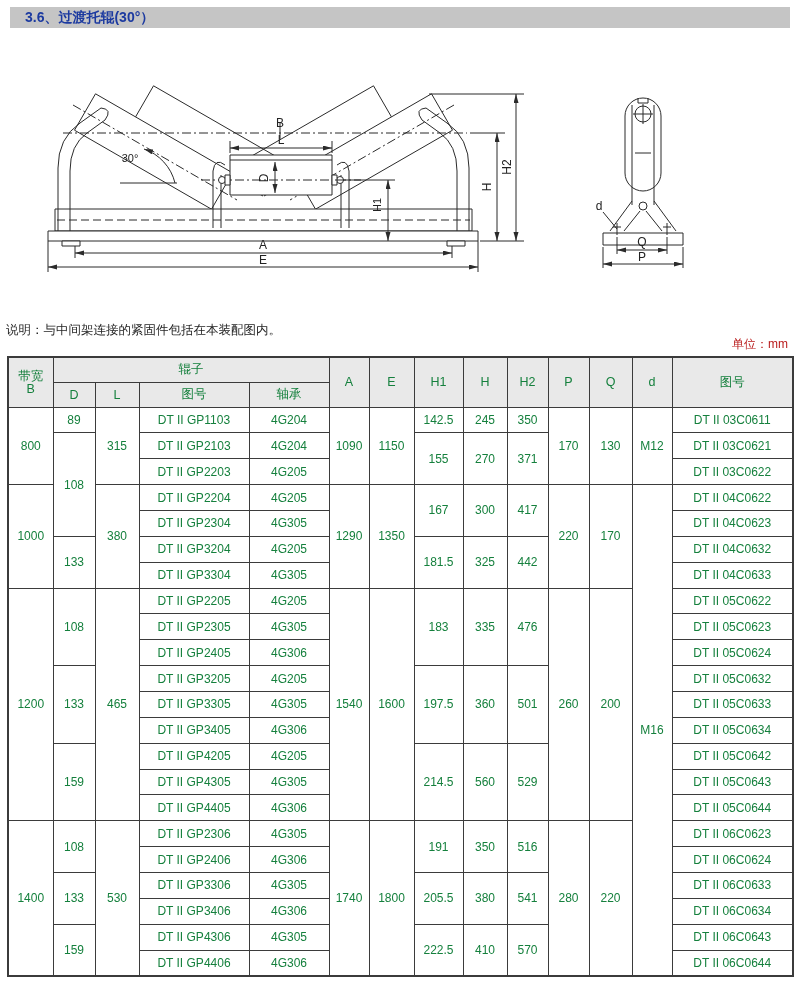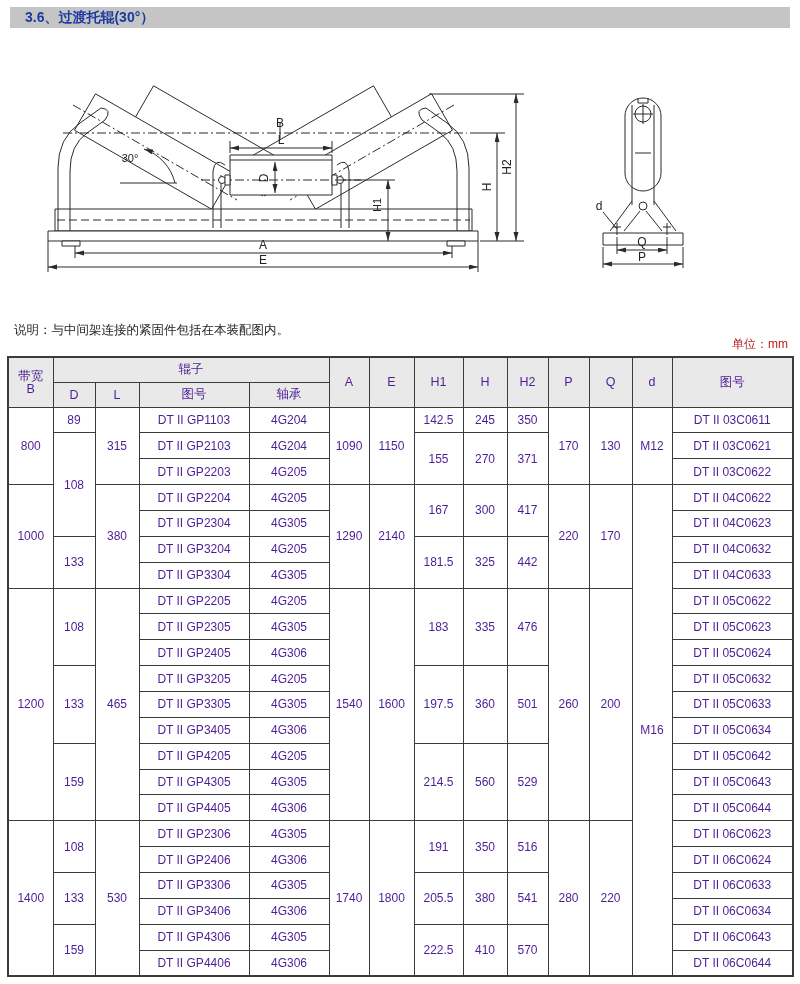--- a/index.html
+++ b/index.html
@@ -2,24 +2,24 @@
 <html><head>
 <meta charset="utf-8">
 <style>
   html,body{margin:0;padding:0;background:#fff;}
   .page{position:relative;width:800px;height:984px;background:#ffffff;overflow:hidden;
         font-family:"Liberation Sans","DejaVu Sans",sans-serif;color:#2d2d2d;}
   .title-bar{position:absolute;left:10px;top:7px;width:780px;height:21px;background:#c5c5c5;}
   .title-bar span{display:block;padding-left:15px;line-height:21px;font-size:14px;font-weight:bold;color:#1c3aa0;}
   .front-view{position:absolute;left:25px;top:83px;}
   .side-view{position:absolute;left:590px;top:83px;}
-  .note{position:absolute;left:14px;top:322px;font-size:12.5px;color:#1f1f1f;}
+  .note{position:absolute;left:6px;top:322px;font-size:12.5px;color:#1f1f1f;}
   .unit{position:absolute;right:12px;top:336px;font-size:12px;color:#b91c1c;}
   table.spec{position:absolute;left:7px;top:356px;width:785px;border-collapse:collapse;table-layout:fixed;
-             font-size:12px;color:#4c1d95;border:2px solid #3b3b3b;}
+             font-size:12px;color:#15803d;border:2px solid #3b3b3b;}
   table.spec th,table.spec td{border:1px solid #3b3b3b;text-align:center;vertical-align:middle;
              padding:0;font-weight:normal;overflow:hidden;white-space:nowrap;}
   table.spec thead th{background:#e9e9e9;font-size:12.5px;}
   table.spec thead tr{height:25px;}
   table.spec tbody tr{height:25.86px;}
   table.spec tbody td{background:#ffffff;}
   svg line,svg path,svg rect,svg circle,svg polygon{vector-effect:non-scaling-stroke;}
   svg text{font-family:"Liberation Sans","DejaVu Sans",sans-serif;fill:#222;}
 </style>
 </head>
@@ -257,21 +257,21 @@
         <td>DT II GP2203</td>
         <td>4G205</td>
         <td>DT II 03C0622</td>
       </tr>
       <tr>
         <td rowspan="4">1000</td>
         <td rowspan="4">380</td>
         <td>DT II GP2204</td>
         <td>4G205</td>
         <td rowspan="4">1290</td>
-        <td rowspan="4">2140</td>
+        <td rowspan="4">1350</td>
         <td rowspan="2">167</td>
         <td rowspan="2">300</td>
         <td rowspan="2">417</td>
         <td rowspan="4">220</td>
         <td rowspan="4">170</td>
         <td rowspan="19">M16</td>
         <td>DT II 04C0622</td>
       </tr>
       <tr>
         <td>DT II GP2304</td>

